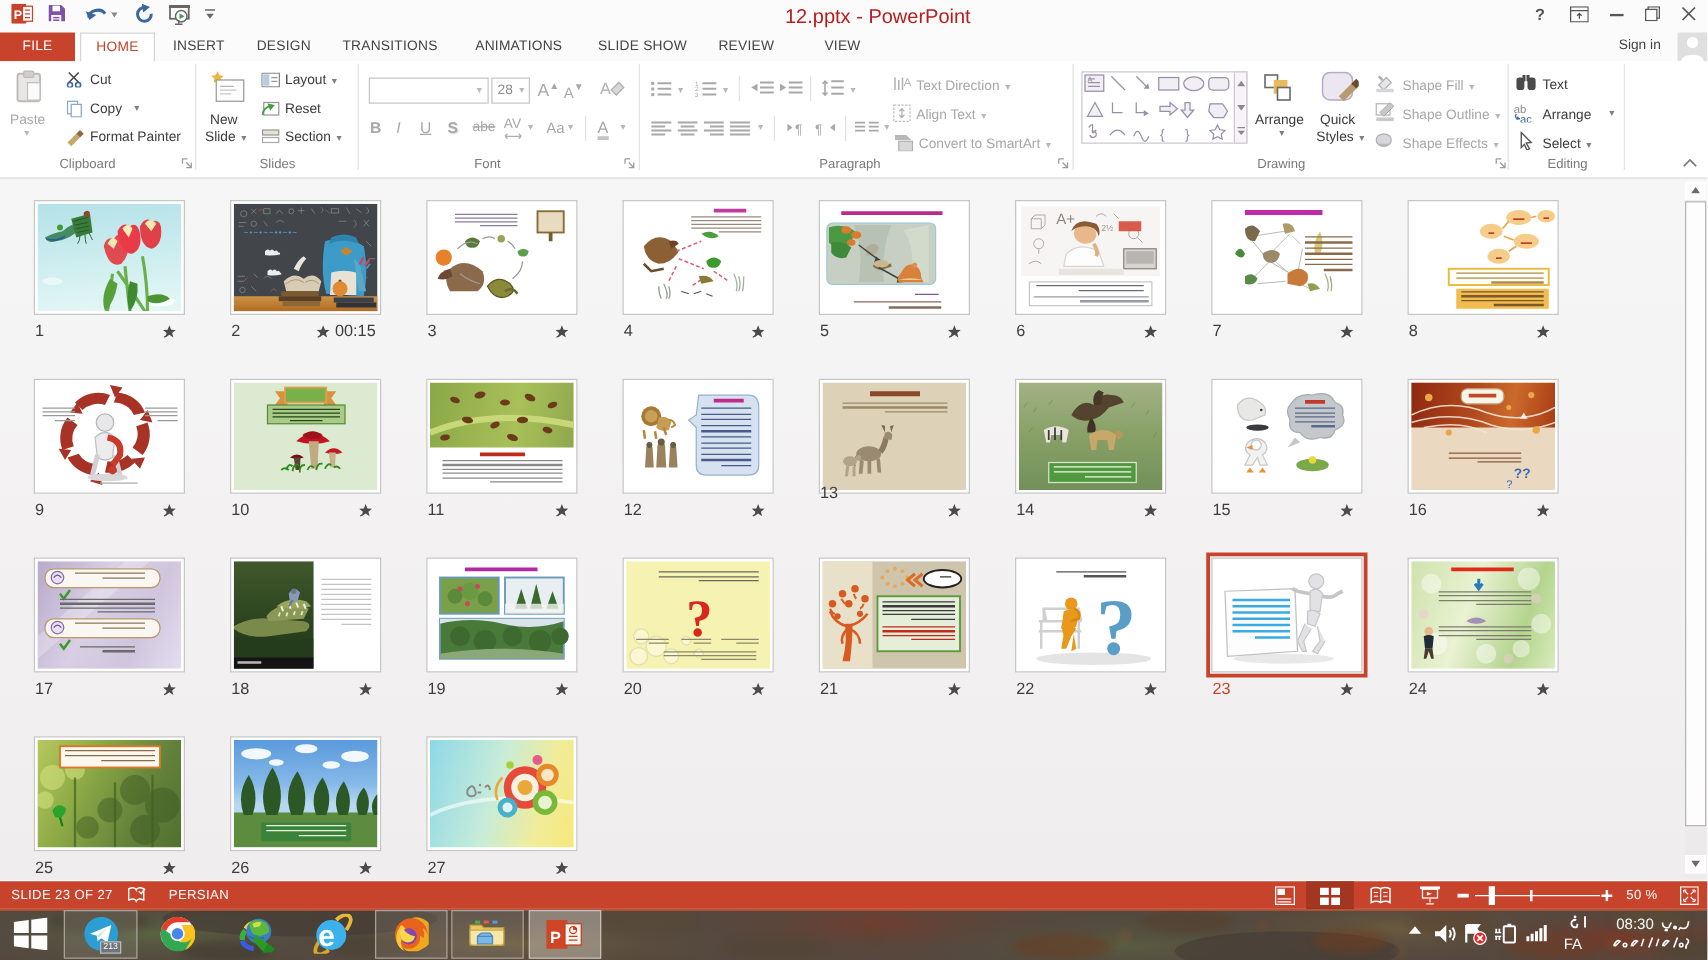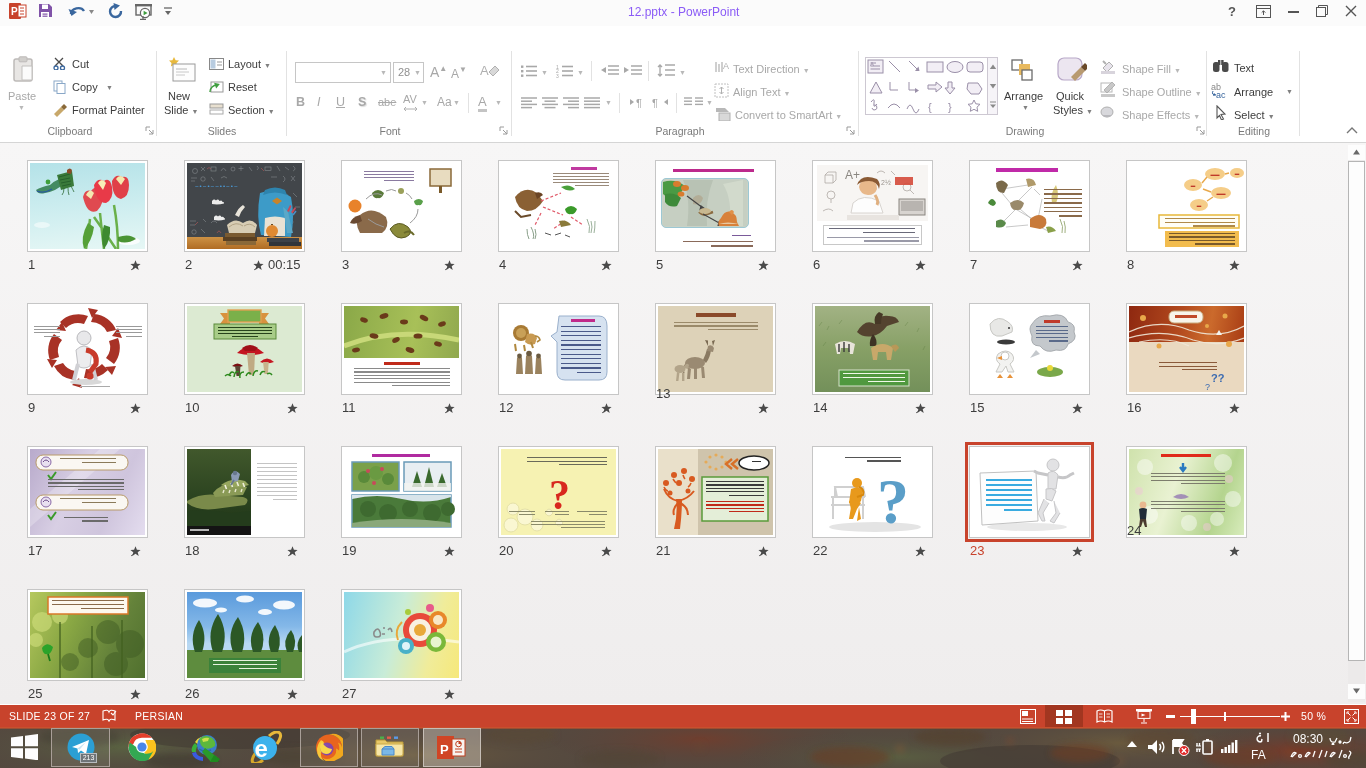--- a/index.html
+++ b/index.html
@@ -1,21 +1,21 @@
 <!DOCTYPE html>
 <html><head><meta charset="utf-8">
 <style>
 *{margin:0;padding:0;box-sizing:border-box;}
 html,body{width:1366px;height:768px;overflow:hidden;}
 body{font-family:"Liberation Sans",sans-serif;}
 .ab{position:absolute;}
 #scr{position:relative;width:1366px;height:768px;background:#fff;}
 
 #titlebar{left:0;top:0;width:1366px;height:26px;background:#fbfbfb;}
-.ttxt{top:5px;font-size:12px;color:#8b5cf6;}
+.ttxt{top:5px;font-size:16px;color:#b91c1c;}
 
 #tabrow{left:0;top:26px;width:1366px;height:23px;background:#fbfbfb;}
 .tab{top:0;height:23px;font-size:11px;color:#444;text-align:center;line-height:23px;letter-spacing:.2px;}
 #filetab{left:0;width:60px;background:#c8432c;color:#fff;}
 #hometab{left:64px;width:60px;background:#fff;color:#c8432c;border:1px solid #d5d5d5;border-bottom:none;top:0px;height:24px;}
 
 #ribbon{left:0;top:49px;width:1366px;height:94px;background:#fff;border-bottom:1px solid #d5d5d5;}
 .glabel{top:76px;height:13px;font-size:10.5px;color:#7a7a7a;text-align:center;}
 .gsep{top:2px;width:1px;height:85px;background:#e2e2e2;}
 .dlg{width:11px;height:11px;top:76px;}
@@ -98,20 +98,37 @@
  <svg class="ab" style="left:1288px;top:11px" width="11" height="3">
         <rect width="11" height="2" fill="#555"></rect>
       </svg>
  <svg class="ab" style="left:1316px;top:5px" width="12" height="12">
   <rect x="0.5" y="2.5" width="9" height="9" fill="#fbfbfb" stroke="#555" stroke-width="1"></rect>
   <path d="M2.5 2.5 v-2 h9 v9 h-2" fill="none" stroke="#555" stroke-width="1"></path>
  </svg>
  <svg class="ab" style="left:1345px;top:5px" width="12" height="12">
   <path d="M1 1 L11 11 M11 1 L1 11" stroke="#555" stroke-width="1.4"></path>
  </svg>
+</div>
+<div id="tabrow" class="ab">
+<div class="tab ab" id="filetab">FILE</div>
+<div class="tab ab" id="hometab">HOME</div>
+<div class="tab ab" style="left:99px;width:120px;">INSERT</div>
+<div class="tab ab" style="left:167px;width:120px;">DESIGN</div>
+<div class="tab ab" style="left:252px;width:120px;">TRANSITIONS</div>
+<div class="tab ab" style="left:355px;width:120px;">ANIMATIONS</div>
+<div class="tab ab" style="left:454px;width:120px;">SLIDE SHOW</div>
+<div class="tab ab" style="left:537px;width:120px;">REVIEW</div>
+<div class="tab ab" style="left:614px;width:120px;">VIEW</div>
+<div class="ab" style="left:1295px;top:4px;font-size:11px;color:#444;">Sign in</div>
+<div class="ab" style="left:1342px;top:0;width:24px;height:23px;background:#dfdfdf;">
+<svg width="24" height="23">
+          <circle cx="12" cy="8" r="4.5" fill="#fff"></circle>
+          <path d="M3 23 c0-7 18-7 18 0 z" fill="#fff"></path>
+        </svg></div>
 </div>
 <div id="ribbon" class="ab">
 
  <svg class="ab" style="left:11px;top:7px" width="26" height="28">
   <rect x="3" y="3" width="18" height="22" rx="2" fill="#e8e6e4" stroke="#bdbab8" stroke-width="1.5"></rect>
   <rect x="8" y="0.8" width="8" height="5" rx="1" fill="#d0cecb" stroke="#bdbab8"></rect>
   <path d="M11 10 h10 v14 h-10 z" fill="#fbfbfb" stroke="#c2c0be"></path>
  </svg>
  <div class="ab rgrey" style="left:8px;top:41px;">Paste</div>
  <div class="ab ddg" style="left:18px;top:55px;">▼</div>
@@ -1262,21 +1279,21 @@
           <div style="position:absolute;left:22px;top:24.0px;width:74px;height:1.1px;background:#7d7d6d;"></div>
           <div style="position:absolute;left:22px;top:27.4px;width:74px;height:1.1px;background:#7d7d6d;"></div>
           <div style="position:absolute;left:22px;top:30.8px;width:74px;height:1.1px;background:#7d7d6d;"></div>
           <div style="position:absolute;left:52px;top:34.2px;width:44px;height:1.1px;background:#7d7d6d;"></div>
           <div style="position:absolute;left:22px;top:52.0px;width:74px;height:1.1px;background:#7d7d6d;"></div>
           <div style="position:absolute;left:22px;top:55.4px;width:74px;height:1.1px;background:#7d7d6d;"></div>
           <div style="position:absolute;left:22px;top:58.8px;width:74px;height:1.1px;background:#7d7d6d;"></div>
           <div style="position:absolute;left:52px;top:62.2px;width:44px;height:1.1px;background:#7d7d6d;"></div>
         </div>
       </div>
-<div class="num" style="left:1127px;top:380px;color:#3d3d3d;text-align:right;">24</div>
+<div class="num" style="left:1127px;top:400px;color:#3d3d3d;text-align:right;">24</div>
 <svg class="ab" style="left:1229px;top:403px" width="11" height="11">
         <path d="M5.5 0.2 L6.9 3.8 L10.6 4.0 L7.7 6.3 L8.7 9.9 L5.5 7.8 L2.3 9.9 L3.3 6.3 L0.4 4.0 L4.1 3.8 Z" fill="#4a4a4a"></path>
         <path d="M1.2 9.8 L3.4 8.4" stroke="#4a4a4a" stroke-width="1"></path>
       </svg>
 <div class="th" style="left:27px;top:446px;">
         <div class="tc">
           <div class="ab" style="left:0;top:0;width:115px;height:86px;background:linear-gradient(115deg,#b6c85e,#8aa844 35%,#64823a 70%,#50702e);"></div>
 <svg class="ab" style="left:0;top:0" width="115" height="86">
  <g opacity=".6" fill="#d2e07e">
               <circle cx="12" cy="30" r="10"></circle>

